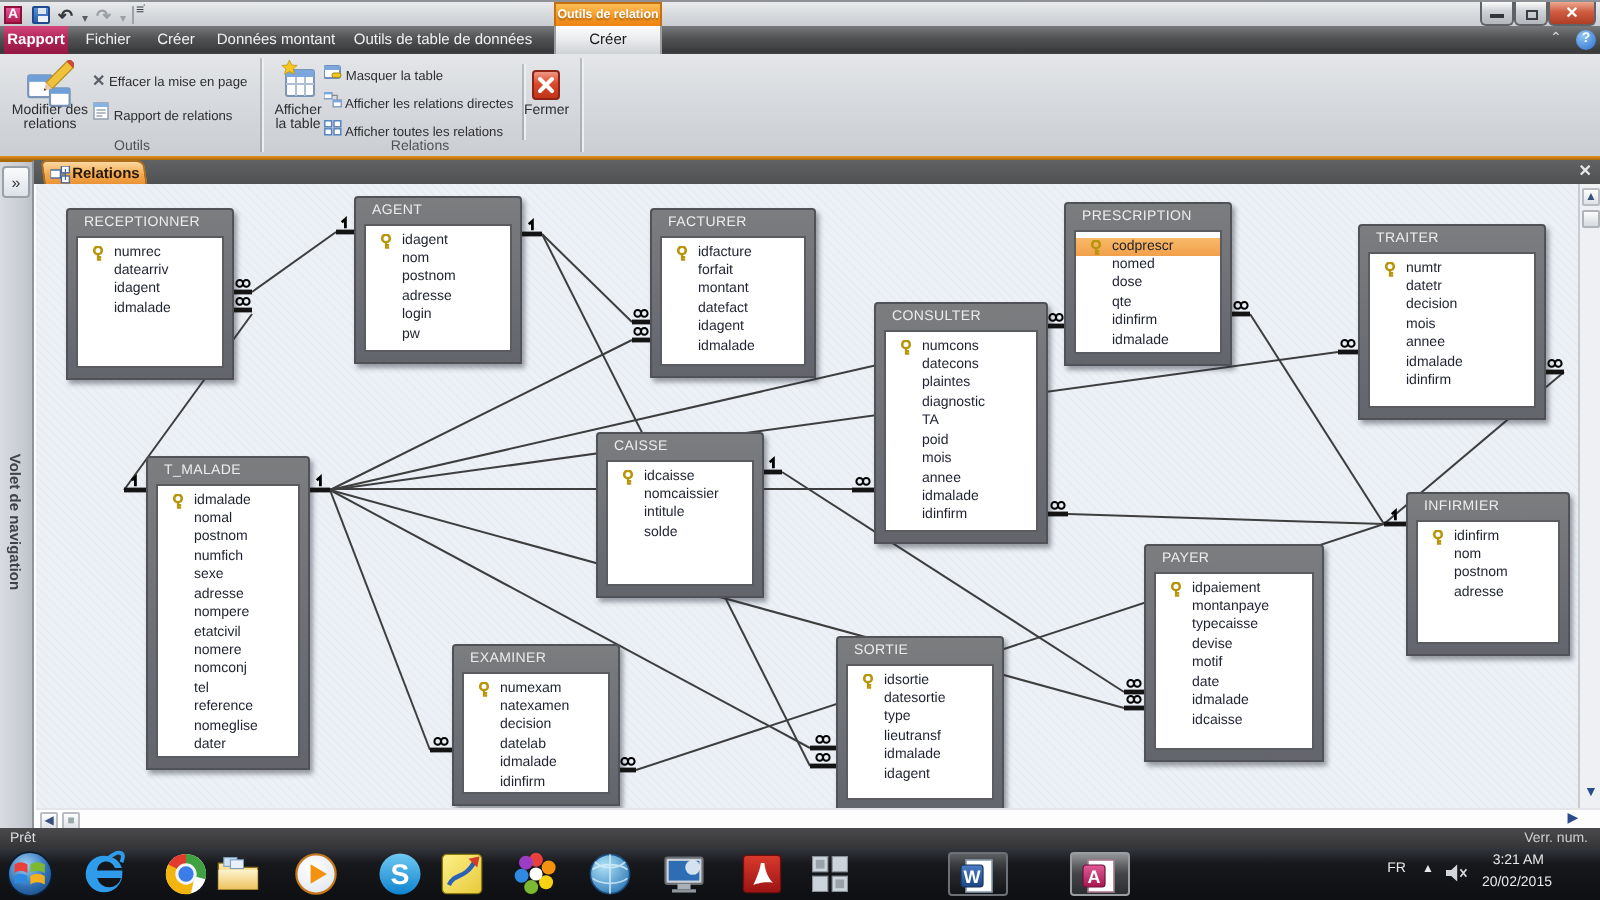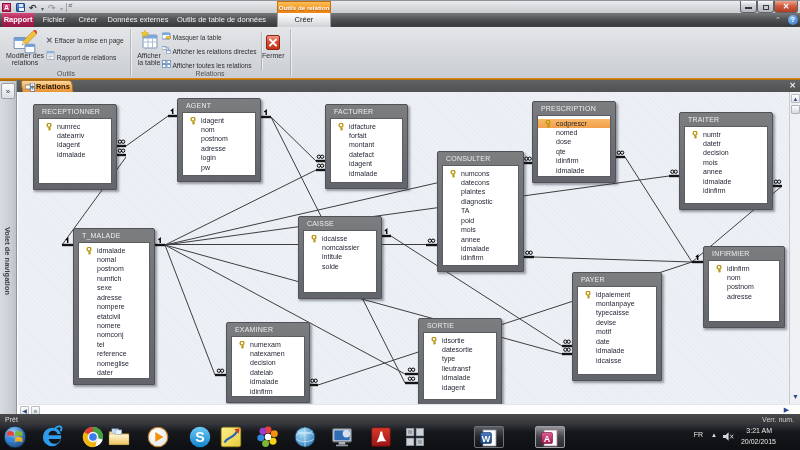--- a/index.html
+++ b/index.html
@@ -395,21 +395,21 @@
     <div class="wb" id="wcls">
           <i>✕</i>
         </div>
   </div>
   <div id="ctxlbl">Outils de relation</div>
 </div>
 <div id="tabrow">
   <div class="tab" id="tfich">Rapport</div>
   <div class="tab" style="left:38px;width:32px">Fichier</div>
   <div class="tab" style="left:74px;width:28px">Créer</div>
-  <div class="tab" style="left:106px;width:64px">Données externes</div>
+  <div class="tab" style="left:106px;width:64px">Données montant</div>
   <div class="tab" style="left:174px;width:95px">Outils de table de données</div>
   <div class="tab" id="tctx">Créer</div>
   <span class="rmin">⌃</span>
       <span class="rhelp">?</span>
 </div>
 <div id="ribbon">
 <div class="bigbtn" style="left:4px;width:42px"><div style="height:23px"><svg width="24" height="24" viewBox="0 0 22 22">
 <rect x="1" y="7" width="11" height="10" rx="1" fill="#fdfdfd" stroke="#7a95b8"></rect>
 <rect x="1" y="7" width="11" height="3" fill="#6f9fd8"></rect>
 <rect x="11" y="13" width="9" height="8" rx="1" fill="#fdfdfd" stroke="#7a95b8"></rect>

